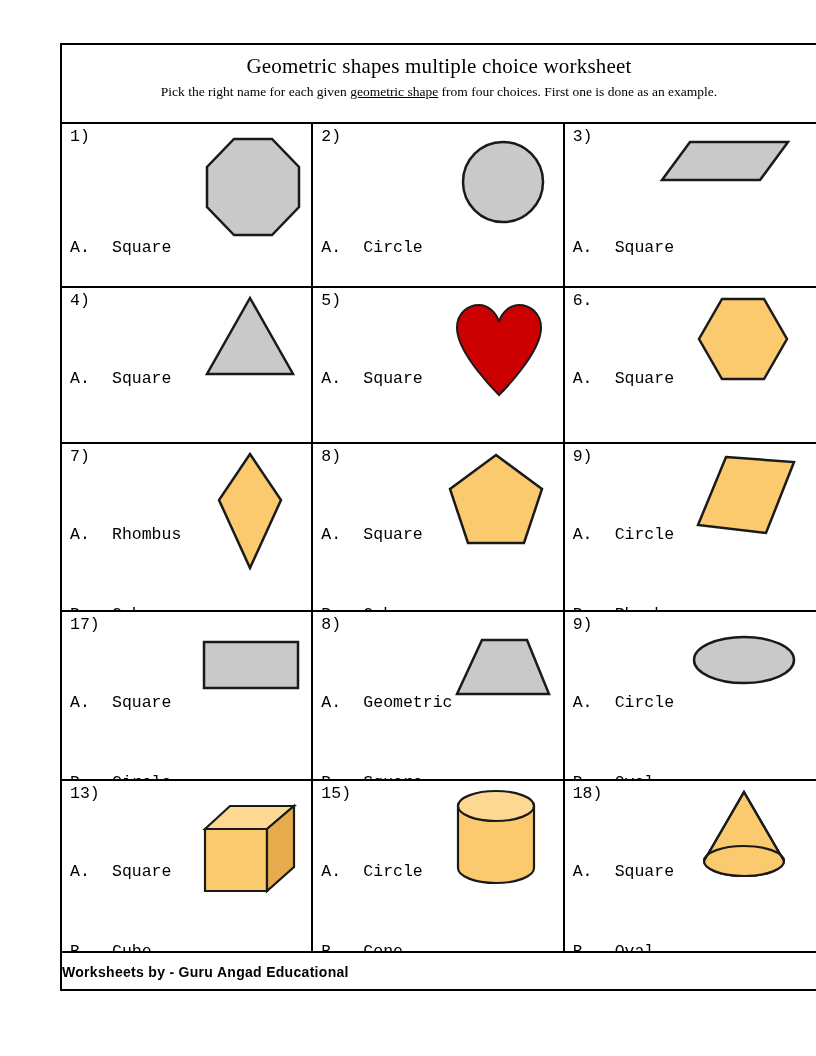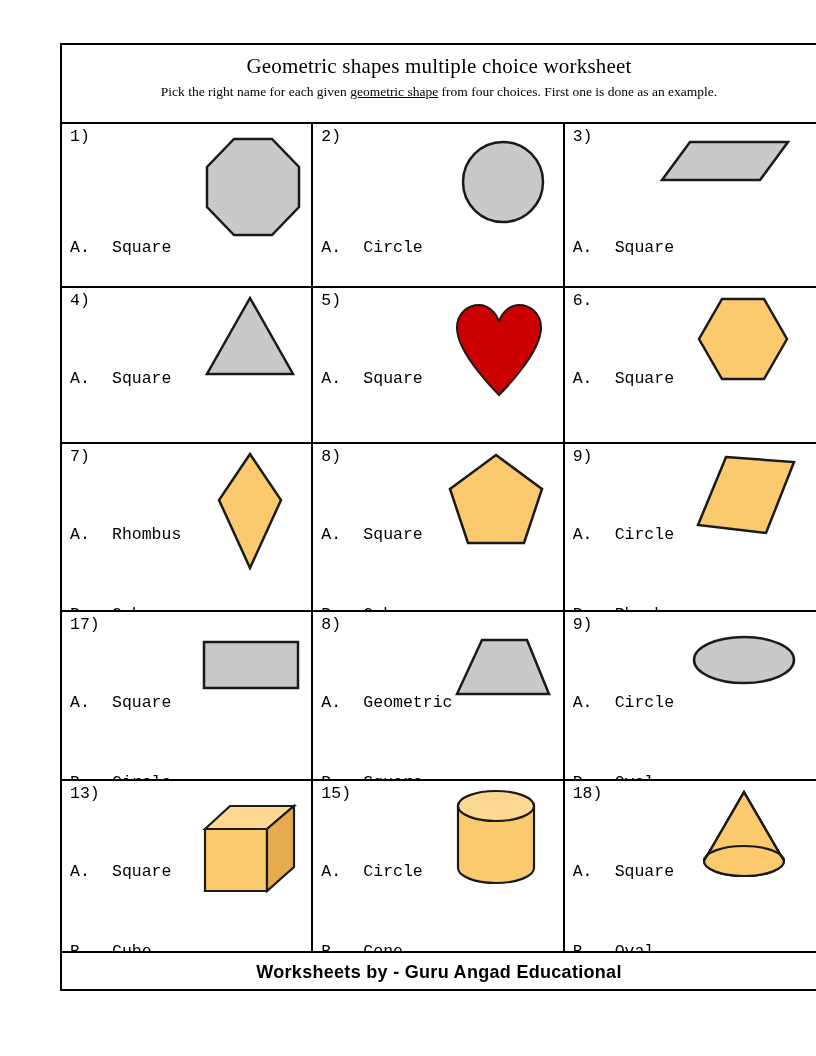--- a/index.html
+++ b/index.html
@@ -99,24 +99,23 @@
   }
   .shape svg { display: block; overflow: visible; }
 
   
   #footer {
     border-top: 2px solid #000;
     height: 40px;
     box-sizing: border-box;
     display: flex;
     align-items: center;
-    justify-content: center;
     font-family: "Liberation Sans", sans-serif;
     font-weight: bold;
-    font-size: 18px;
+    font-size: 14px;
     letter-spacing: 0.3px;
     color: #000;
   }
 </style>
 </head>
 <body>
 
 <div id="sheet">
 
   <div id="header">

